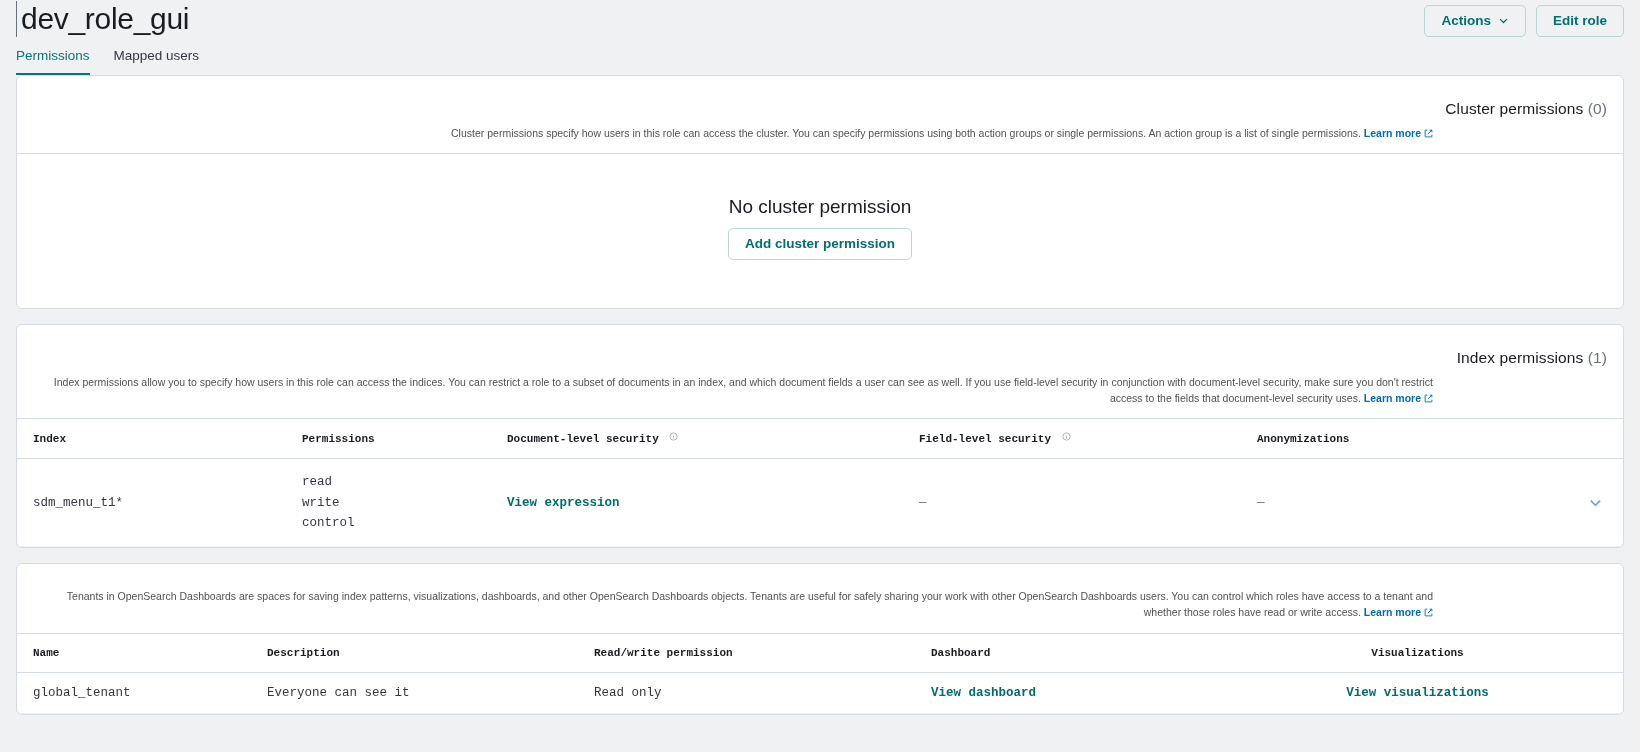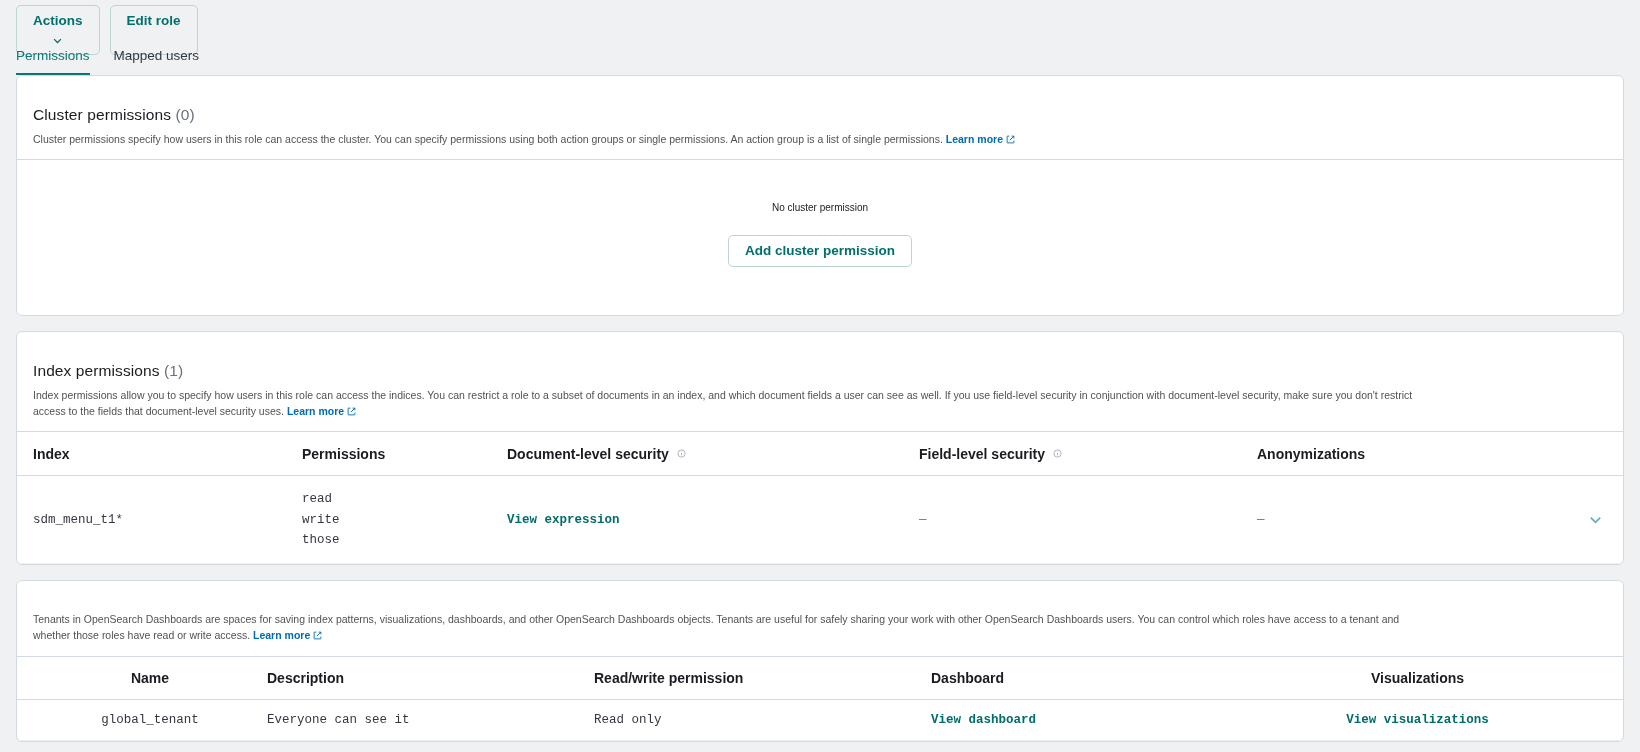--- a/index.html
+++ b/index.html
@@ -44,21 +44,20 @@
     font-weight: bold;
     border-radius: 5px;
     padding: 8px 16px;
     line-height: 1;
     cursor: pointer;
     display: inline-flex;
     align-items: center;
     gap: 7px;
     font-family: "Liberation Sans", sans-serif;
     white-space: nowrap;
-    flex-direction: column;
   }
   .chev { display: inline-block; width: 11px; height: 11px; }
   .chev svg { display: block; }
 
   
   .tabs {
     display: flex;
     gap: 24px;
     padding: 0 16px;
     position: absolute;
@@ -84,21 +83,21 @@
 
   
   .content { padding: 0 16px; }
   .panel {
     background: #ffffff;
     border: 1px solid #d3dae6;
     border-radius: 6px;
     margin-bottom: 15px;
     overflow: hidden;
   }
-  .panel-head { padding: 30px 16px 0 16px; }
+  .panel-head { padding: 24px 16px 0 16px; text-align: right; }
   .panel-title {
     font-size: 15.5px;
     font-weight: 400;
     color: #1a1c21;
     margin-bottom: 7px;
     letter-spacing: 0.1px;
   }
   .panel-title .count { color: #6a717d; font-weight: 300; }
   .panel-desc {
     font-size: 10.5px;
@@ -119,36 +118,37 @@
     margin-left: 3px;
   }
   .hr { height: 1px; background: #d3dae6; width: 100%; }
 
   
   .empty {
     text-align: center;
     padding: 42px 0 48px 0;
   }
   .empty-text {
-    font-size: 10px;
+    font-size: 19px;
     color: #1a1c21;
     font-weight: 400;
-    margin-bottom: 22px;
+    margin-bottom: 10px;
   }
 
   
   table { width: 100%; border-collapse: collapse; }
   th {
     text-align: left;
-    font-size: 14px;
+    font-size: 11px;
     font-weight: bold;
     color: #1a1c21;
     padding: 13px 0 13px 0;
     border-bottom: 1px solid #d3dae6;
     white-space: nowrap;
+    font-family: Liberation Mono, monospace;
   }
   td {
     font-size: 12.5px;
     color: #343741;
     padding: 13px 0;
     vertical-align: middle;
     border-bottom: 1px solid #eef0f3;
     font-family: Liberation Mono, monospace;
   }
   .link-teal {
@@ -173,33 +173,34 @@
     cursor: pointer;
     color: #6bb0ae;
     padding: 4px;
     line-height: 0;
   }
   .c-index { width: 285px; padding-left: 16px; }
   .c-perms { width: 205px; }
   .c-dls  { width: 412px; margin-left: 9px; }
   .c-fls  { width: 338px; }
   .c-anon { width: auto; }
-  .t-name { width: 250px; padding-left: 16px; text-align: center; }
+  .t-name { width: 250px; padding-left: 16px; }
   .t-desc { width: 327px; }
   .t-rw   { width: 337px; }
   .t-dash { width: 281px; margin-left: 48px; }
   .t-vis  { width: auto; text-align: center; }
 </style>
 </head>
 <body>
 
 <div class="page">
 
   <div class="header">
     <div class="header-top">
+      <div class="page-title">dev_role_gui</div>
       <div class="header-actions">
         <button class="btn-outline">
           <span>Actions</span>
           <span class="chev">
             <svg width="11" height="11" viewBox="0 0 16 16" fill="none" stroke="#00706f" stroke-width="1.8">
                 <path d="M3 6l5 5 5-5"></path>
               </svg>
           </span>
         </button>
         <button class="btn-outline">
@@ -285,21 +286,21 @@
             <th style="width:60px"></th>
           </tr>
         </thead>
         <tbody>
           <tr>
             <td class="c-index">sdm_menu_t1*</td>
             <td class="c-perms">
               <div class="perm-list">
                 <div>read</div>
                 <div>write</div>
-                <div>those</div>
+                <div>control</div>
               </div>
             </td>
             <td class="c-dls">
               <a class="link-teal">View expression</a>
             </td>
             <td class="c-fls dash">—</td>
             <td class="c-anon dash">—</td>
             <td class="expand-cell">
               <button class="expand-btn">
                 <svg width="15" height="15" viewBox="0 0 16 16" fill="none" stroke="#6bb0ae" stroke-width="1.9">

